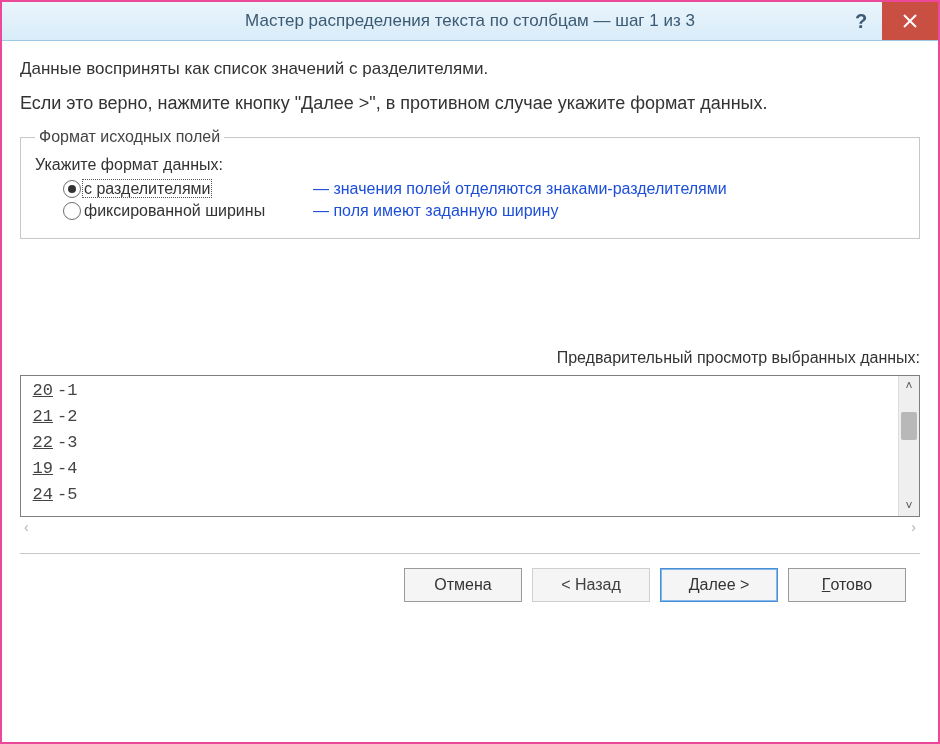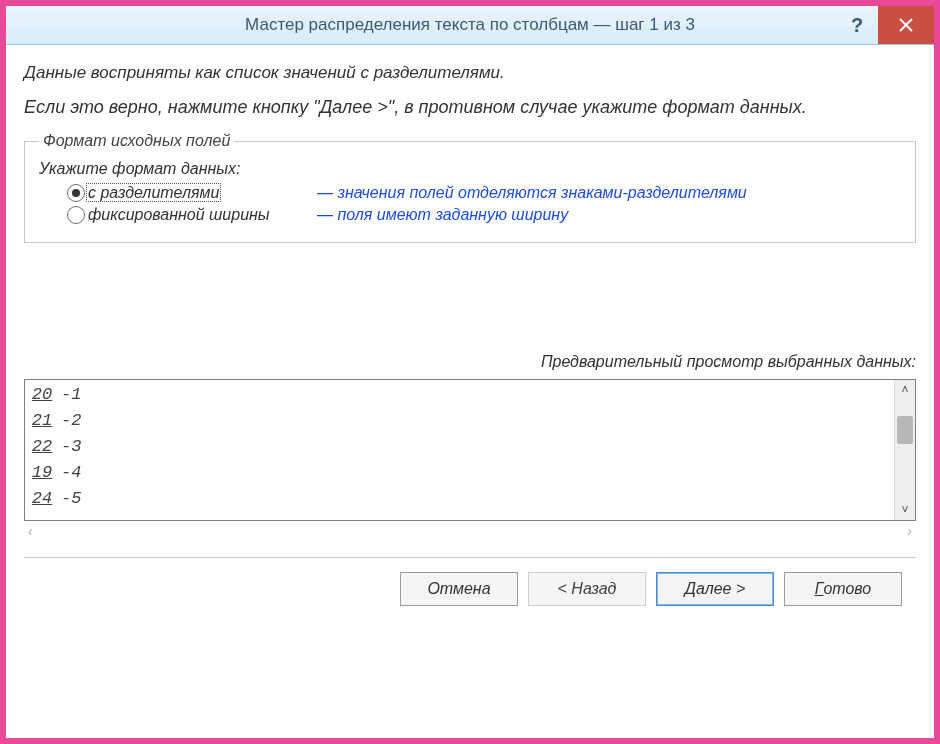--- a/index.html
+++ b/index.html
@@ -7,21 +7,21 @@
     padding: 0;
     font-family: "Segoe UI", Tahoma, sans-serif;
     font-size: 15px;
     color: #333;
     background: #fff;
   }
   .window {
     width: 940px;
     height: 744px;
     box-sizing: border-box;
-    border: 6px solid #ec4899;
+    border: 2px solid #ec4899;
     display: flex;
     flex-direction: column;
   }
   .titlebar {
     height: 38px;
     background: linear-gradient(#eaf4fb, #d8ecf9);
     border-bottom: 1px solid #9dc9e8;
     display: flex;
     align-items: center;
     position: relative;
@@ -63,21 +63,20 @@
     height: 14px;
     stroke: #fff;
     stroke-width: 2;
   }
   .body {
     flex: 1;
     padding: 12px 18px 0 18px;
     box-sizing: border-box;
     display: flex;
     flex-direction: column;
-    font-style: italic;
   }
   .intro1 {
     margin: 6px 0 14px 0;
     font-size: 17px;
     color: #333;
   }
   .intro2 {
     margin: 0 0 14px 0;
     font-size: 18px;
     color: #333;
@@ -156,21 +155,21 @@
     font-size: 17px;
     line-height: 26px;
     padding: 2px 0 0 2px;
   }
   .preview-line {
     display: flex;
     align-items: center;
   }
   .preview-lineno {
     width: 30px;
-    text-align: center;
+    text-align: right;
     text-decoration: underline;
     color: #444;
     padding-right: 2px;
   }
   .preview-val {
     color: #444;
     padding-left: 2px;
   }
   .preview-scroll {
     width: 20px;

